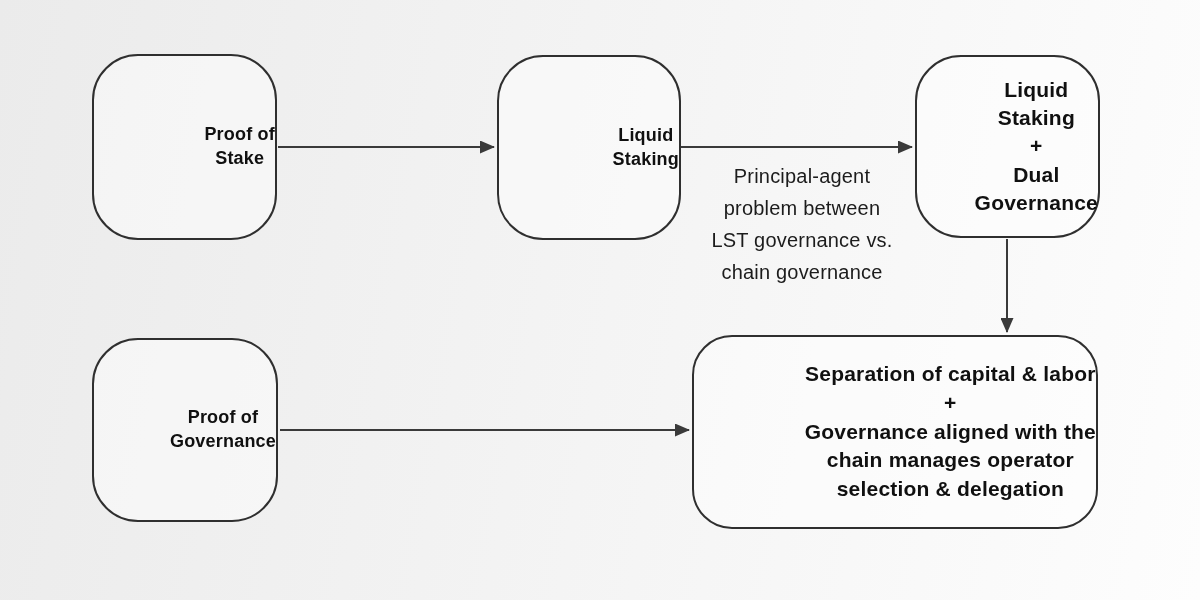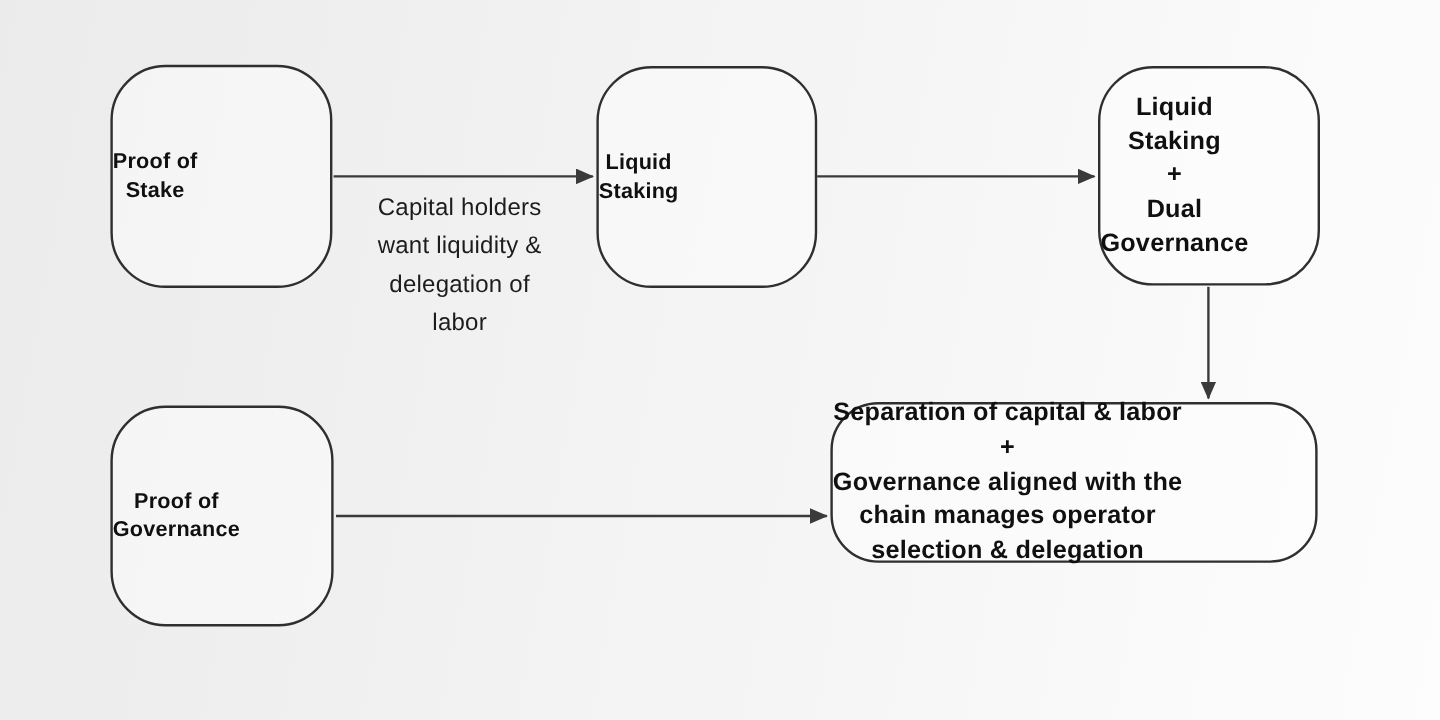--- a/index.html
+++ b/index.html
@@ -24,21 +24,21 @@
     height: 600px;
     pointer-events: none;
   }
   .node {
     position: absolute;
     box-sizing: border-box;
     border: 2px solid #2f2f2f;
     background: rgba(255, 255, 255, 0.45);
     display: flex;
     align-items: center;
-    justify-content: flex-start;
+    justify-content: flex-end;
     text-align: center;
   }
   .node-square {
     border-radius: 46px;
   }
   .node-wide {
     border-radius: 40px;
   }
   .node-label {
     display: block;
@@ -98,27 +98,27 @@
 +
 Dual
 Governance</span>
   </div>
 
   <div class="node node-square" style="left:92px; top:338px; width:186px; height:184px;">
     <span class="node-label">Proof of
 Governance</span>
   </div>
 
-  <div class="node node-wide" style="left:692px; top:335px; width:406px; height:134px;">
+  <div class="node node-wide" style="left:692px; top:335px; width:406px; height:194px;">
     <span class="node-label node-label-outcome">Separation of capital &amp; labor
 +
 Governance aligned with the
 chain manages operator
 selection &amp; delegation</span>
   </div>
 
-  <div class="edge-label" style="left:383px; top:157px;">Capital holders
-want liquidity &amp;
-delegation of
-labor</div>
 
+  <div class="edge-label" style="left:802px; top:160px;">Principal-agent
+problem between
+LST governance vs.
+chain governance</div>
 
 </div>
 
 </body></html>

